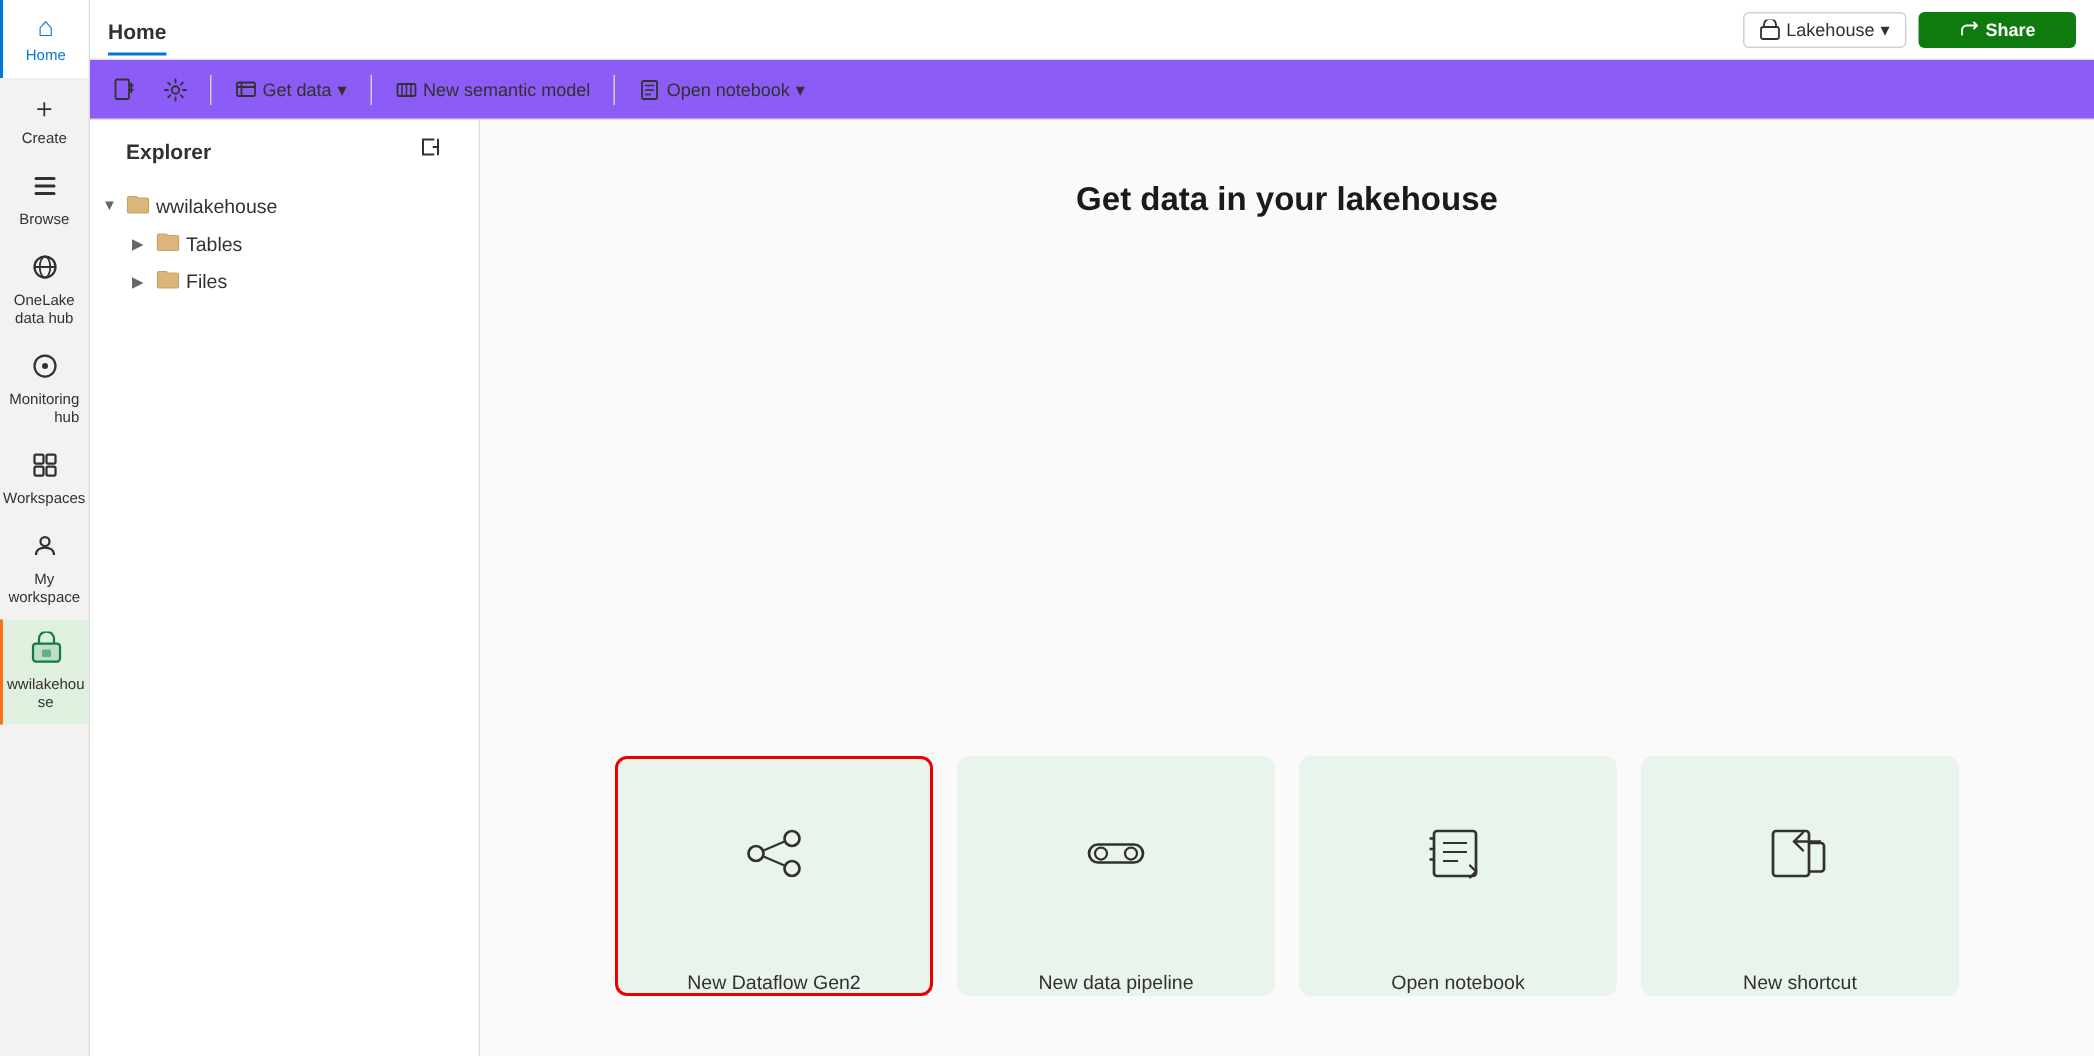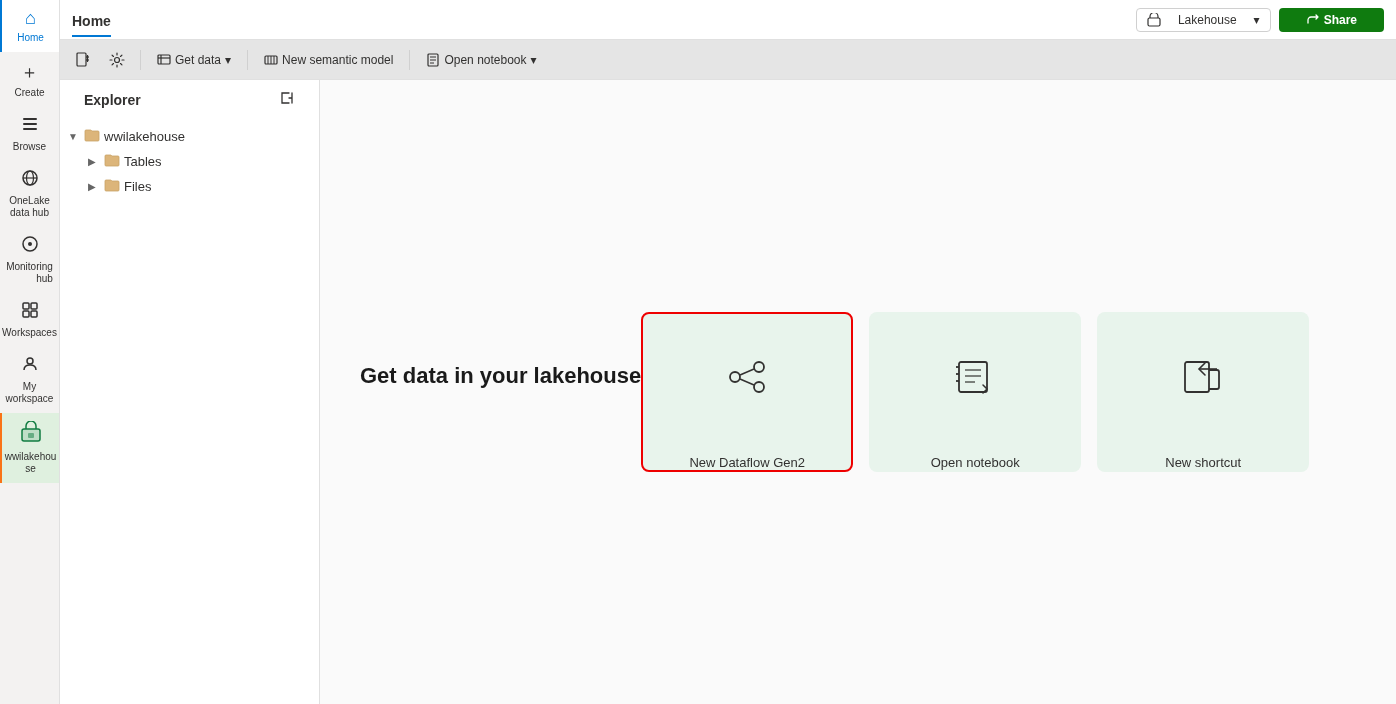--- a/index.html
+++ b/index.html
@@ -50,38 +50,38 @@
       justify-content: space-between;
       padding: 0 12px;
       border-bottom: 1px solid #e0e0e0;
       background: #fff;
       flex-shrink: 0;
     }
     .top-bar-left { display: flex; align-items: center; gap: 8px; }
     .top-bar-title { font-weight: 600; font-size: 14px; color: #323130; border-bottom: 2px solid #0078d4; padding-bottom: 6px; margin-bottom: -10px; }
     .top-bar-right { display: flex; align-items: center; gap: 8px; }
     .lakehouse-btn {
-      display: flex; align-items: center; gap: 17px;
+      display: flex; align-items: center; gap: 4px;
       border: 1px solid #d0d0d0; border-radius: 4px; padding: 4px 10px;
       cursor: pointer; font-size: 12px; background: #fff; color: #323130;
     }
     .share-btn {
       display: flex; align-items: center; gap: 4px;
       background: #0f7b0f; color: #fff; border: none; border-radius: 4px;
       padding: 5px 27px; cursor: pointer; font-size: 12px; font-weight: 600;
     }
 
     
     .toolbar {
       height: 40px;
       display: flex;
       align-items: center;
       padding: 0 8px;
       border-bottom: 1px solid #e0e0e0;
-      background: #e5e5e5;
+      background: #8b5cf6;
       gap: 4px;
       flex-shrink: 0;
     }
     .toolbar-divider { width: 1px; height: 20px; background: #d0d0d0; margin: 0 4px; }
     .toolbar-btn {
       display: flex; align-items: center; gap: 4px;
       padding: 4px 8px; border-radius: 4px; cursor: pointer;
       font-size: 12px; color: #323130; background: transparent; border: none;
     }
     .toolbar-icon-btn {
@@ -121,22 +121,23 @@
     }
     .tree-item.root { font-weight: 500; }
     .tree-chevron { font-size: 10px; color: #666; width: 12px; }
     .tree-folder-icon { font-size: 14px; color: #dcb57a; }
     .tree-children { padding-left: 20px; }
 
     
     .main-content {
       flex: 1;
       display: flex;
+      flex-direction: column;
       align-items: center;
-      justify-content: flex-start;
+      justify-content: space-between;
       background: #fafafa;
       padding: 40px;
     }
     .main-heading {
       font-size: 22px; font-weight: 700; color: #1a1a1a;
       margin-bottom: 32px;
     }
     .cards-row {
       display: flex; gap: 16px; flex-wrap: wrap; justify-content: center;
     }
@@ -379,20 +380,30 @@
               <circle cx="12" cy="20" r="5" stroke="#323130" stroke-width="1.8" fill="none"></circle>
               <circle cx="36" cy="10" r="5" stroke="#323130" stroke-width="1.8" fill="none"></circle>
               <circle cx="36" cy="30" r="5" stroke="#323130" stroke-width="1.8" fill="none"></circle>
               <line x1="17" y1="18" x2="31" y2="12" stroke="#323130" stroke-width="1.5"></line>
               <line x1="17" y1="22" x2="31" y2="28" stroke="#323130" stroke-width="1.5"></line>
             </svg>
           </div>
           <span class="card-label">New Dataflow Gen2</span>
         </div>
 
+        <div class="card">
+          <div class="card-icon-area">
+            <svg width="48" height="40" viewBox="0 0 48 40" fill="none">
+              <rect x="6" y="14" width="36" height="12" rx="6" stroke="#323130" stroke-width="1.8" fill="none"></rect>
+              <circle cx="14" cy="20" r="4" fill="none" stroke="#323130" stroke-width="1.5"></circle>
+              <circle cx="34" cy="20" r="4" fill="none" stroke="#323130" stroke-width="1.5"></circle>
+            </svg>
+          </div>
+          <span class="card-label">New data pipeline</span>
+        </div>
 
         <div class="card">
           <div class="card-icon-area">
             <svg width="48" height="40" viewBox="0 0 48 40" fill="none">
               <rect x="8" y="5" width="28" height="30" rx="2" stroke="#323130" stroke-width="1.8" fill="none"></rect>
               <line x1="5" y1="10" x2="8" y2="10" stroke="#323130" stroke-width="1.8"></line>
               <line x1="5" y1="17" x2="8" y2="17" stroke="#323130" stroke-width="1.8"></line>
               <line x1="5" y1="24" x2="8" y2="24" stroke="#323130" stroke-width="1.8"></line>
               <line x1="14" y1="13" x2="30" y2="13" stroke="#323130" stroke-width="1.2"></line>
               <line x1="14" y1="19" x2="30" y2="19" stroke="#323130" stroke-width="1.2"></line>

